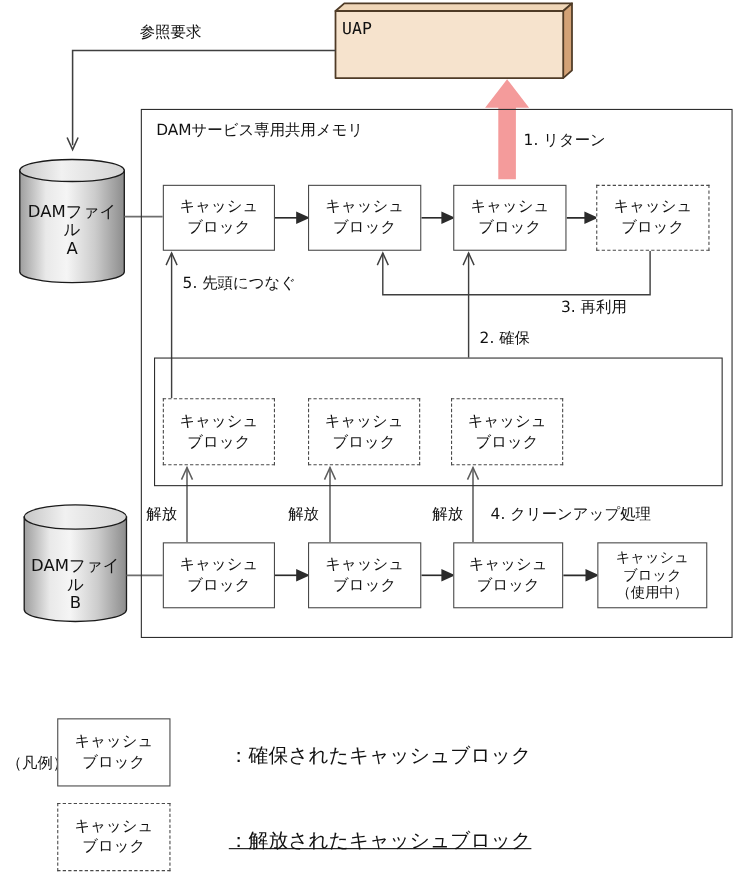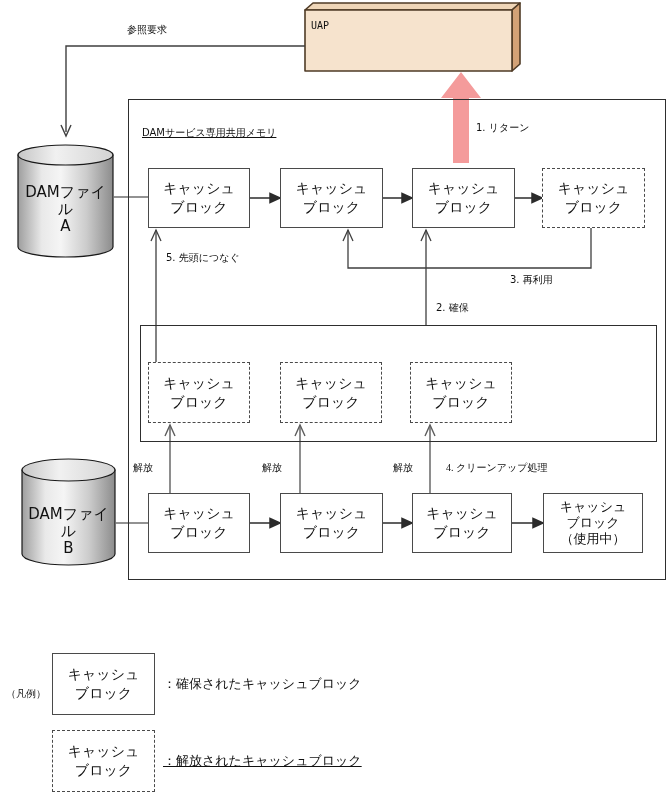--- a/index.html
+++ b/index.html
@@ -1,28 +1,28 @@
 <!DOCTYPE html>
 <html><head>
 <meta charset="utf-8">
 <style>
   html,body{margin:0;padding:0;background:#fff;}
   .stage{position:relative;width:671px;height:795px;background:#fff;
          font-family:"DejaVu Sans","Liberation Sans",sans-serif;color:#111;overflow:hidden;}
   .stage svg.wires{position:absolute;left:0;top:0;}
-  .lbl{position:absolute;font-size:10px;line-height:18px;white-space:nowrap;}
-  .uap-lbl{font-family:"DejaVu Sans Mono","Liberation Mono",monospace;font-size:10px;}
+  .lbl{position:absolute;font-size:14px;line-height:18px;white-space:nowrap;}
+  .uap-lbl{font-family:"DejaVu Sans Mono","Liberation Mono",monospace;font-size:15px;}
   .frame{position:absolute;border:1.5px solid #2e2e2e;box-sizing:border-box;background:transparent;}
   .block{position:absolute;border:1.5px solid #4a4a4a;background:#fff;box-sizing:border-box;
          display:flex;align-items:center;justify-content:center;text-align:center;
          font-size:14px;line-height:19px;white-space:pre-line;font-family:Liberation Serif, serif;}
   .block.dashed{border-style:dashed;}
   .block.small{font-size:13px;line-height:16px;}
   .cyl-lbl{position:absolute;text-align:center;font-size:15px;line-height:17px;white-space:pre-line;}
-  .legend-desc{position:absolute;font-size:13px;white-space:nowrap;}
+  .legend-desc{position:absolute;font-size:18px;white-space:nowrap;margin-left:45px;}
 </style>
 </head>
 <body>
 
 <div class="stage">
 
   <svg class="wires" width="671" height="795" viewBox="0 0 671 795">
     <defs>
       <linearGradient id="cylBody" x1="0" y1="0" x2="1" y2="0">
         <stop offset="0" stop-color="#9e9e9e"></stop>
@@ -101,21 +101,21 @@
       <path d="M170,493 V425"></path>
         <polyline points="165,436 170,425 175,436"></polyline>
       <path d="M300,493 V425"></path>
         <polyline points="295,436 300,425 305,436"></polyline>
       <path d="M430,493 V425"></path>
         <polyline points="425,436 430,425 435,436"></polyline>
     </g>
   </svg>
 
   <div class="frame" style="left:128px;top:99px;width:538px;height:481px;"></div>
-  <div class="lbl" style="left:142px;top:124px;text-decoration:underline;">DAMサービス専用共用メモリ</div>
+  <div class="lbl" style="left:142px;top:110px;">DAMサービス専用共用メモリ</div>
 
   <div class="frame" style="left:140px;top:325px;width:517px;height:117px;"></div>
 
   <div class="block" style="left:148px;top:168px;width:102px;height:60px;">キャッシュ
 ブロック</div>
   <div class="block" style="left:280px;top:168px;width:103px;height:60px;">キャッシュ
 ブロック</div>
   <div class="block" style="left:412px;top:168px;width:103px;height:60px;">キャッシュ
 ブロック</div>
   <div class="block dashed" style="left:542px;top:168px;width:103px;height:60px;">キャッシュ
@@ -145,21 +145,21 @@
 
   <div class="lbl" style="left:127px;top:21px;">参照要求</div>
   <div class="lbl uap-lbl" style="left:311px;top:17px;">UAP</div>
   <div class="lbl" style="left:476px;top:119px;">1. リターン</div>
   <div class="lbl" style="left:166px;top:249px;">5. 先頭につなぐ</div>
   <div class="lbl" style="left:510px;top:271px;">3. 再利用</div>
   <div class="lbl" style="left:436px;top:299px;">2. 確保</div>
   <div class="lbl" style="left:133px;top:459px;">解放</div>
   <div class="lbl" style="left:262px;top:459px;">解放</div>
   <div class="lbl" style="left:393px;top:459px;">解放</div>
-  <div class="lbl" style="left:446px;top:459px;font-family:Liberation Serif, serif;">4. クリーンアップ処理</div>
+  <div class="lbl" style="left:446px;top:459px;">4. クリーンアップ処理</div>
 
   <div class="lbl" style="left:6px;top:637px;margin-top:48px;">（凡例）</div>
 
   <div class="block" style="left:52px;top:653px;width:103px;height:62px;">キャッシュ
 ブロック</div>
   <div class="legend-desc" style="left:163px;top:675px;">：確保されたキャッシュブロック</div>
 
   <div class="block dashed" style="left:52px;top:730px;width:103px;height:62px;">キャッシュ
 ブロック</div>
   <div class="legend-desc" style="left:163px;top:752px;text-decoration:underline;">：解放されたキャッシュブロック</div>

